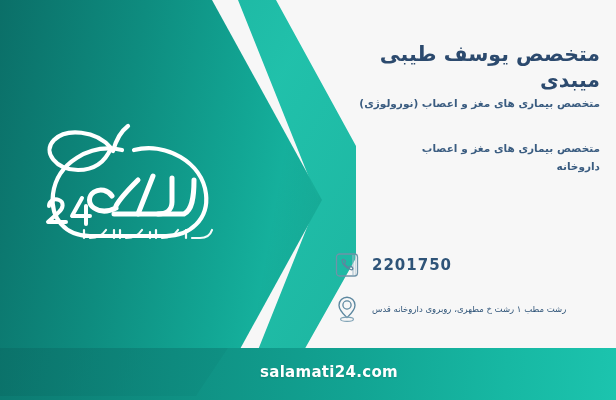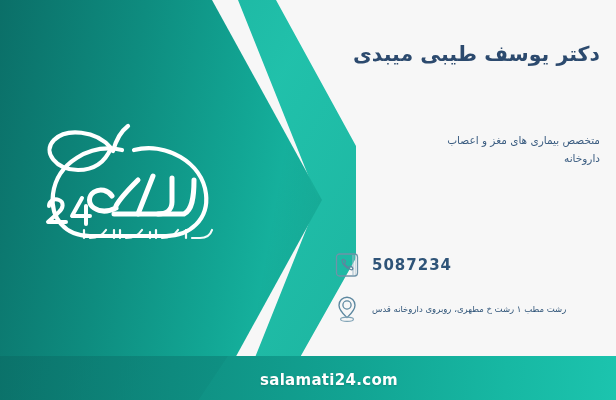--- a/index.html
+++ b/index.html
@@ -69,24 +69,24 @@
     letter-spacing:0;
   }
   .doc-spec-main{
     position:absolute;right:16px;top:96px;width:268px;
     text-align:right;
     color:#3a5c80;
     font-size:10.5px;font-weight:700;
     line-height:1.5;
   }
   .doc-spec-sub{
-    position:absolute;right:16px;top:132px;width:268px;
+    position:absolute;right:16px;top:140px;width:268px;
     text-align:right;
     color:#3a5c80;
-    font-size:10.5px;font-weight:400;
+    font-size:10.5px;font-weight:700;
     line-height:1.7;
   }
 
   
   .info-row{
     position:absolute;right:12px;
     display:flex;align-items:center;justify-content:flex-end;
     gap:10px;
   }
   .info-row.phone{top:250px;width:272px;}
@@ -106,21 +106,21 @@
 
   .info-icon{
     flex:0 0 auto;
     width:30px;height:30px;
     display:flex;align-items:center;justify-content:center;
   }
   .info-icon svg{display:block;}
 
   
   #footer{
-    position:absolute;left:0;bottom:0;width:616px;height:44px;
+    position:absolute;left:0;bottom:0;width:616px;height:52px;
     background:linear-gradient(95deg,#0c7a71 0%,#0f8f82 28%,#12a493 58%,#17b8a3 82%,#1cc4ae 100%);
     overflow:hidden;
   }
   #footer .fnotch{
     position:absolute;left:0;top:0;width:360px;height:48px;
     background:linear-gradient(100deg,#0a6b64 0%,#0d857a 45%,#119c8c 100%);
     -webkit-clip-path:polygon(0 0, 228px 0, 196px 48px, 0 48px);
     clip-path:polygon(0 0, 228px 0, 196px 48px, 0 48px);
     opacity:.55;
   }
@@ -180,30 +180,31 @@
         <path d="M126 112 C122 118 116 120 110 120"></path>
         <path d="M104 112 L104 120 M98 112 L98 120"></path>
         <path d="M90 112 C86 118 80 120 74 120"></path>
         <path d="M68 112 L68 120"></path>
       </g>
     </svg>
   </div>
 
   <div id="content">
 
-    <div class="doc-name">دکتر یوسف طیبی میبدی</div>
-
+    <div class="doc-name">متخصص یوسف طیبی میبدی</div>
+
+    <div class="doc-spec-main">متخصص بیماری های مغز و اعصاب (نورولوژی)</div>
 
     <div class="doc-spec-sub">
       <div>متخصص بیماری های مغز و اعصاب</div>
       <div>داروخانه</div>
     </div>
 
     <div class="info-row phone">
-      <div class="info-text">5087234</div>
+      <div class="info-text">2201750</div>
       <div class="info-icon">
         <svg width="26" height="26" viewBox="0 0 26 26" xmlns="http://www.w3.org/2000/svg">
           <rect x="2.5" y="2" width="21" height="22" rx="3" ry="3" fill="none" stroke="#6f93a8" stroke-width="1.3"></rect>
           <line x1="19" y1="3" x2="19" y2="23" stroke="#9fb9c8" stroke-width="1"></line>
           <line x1="21.3" y1="3" x2="21.3" y2="23" stroke="#c2d4dd" stroke-width="1"></line>
           <path d="M8 8.6 C8 7.6 9 7 9.8 7.6 L11 8.6 C11.7 9.2 11.6 10.2 10.9 10.7
                    C10.4 11.1 10.4 11.8 10.8 12.4 C11.5 13.5 12.6 14.5 13.8 15.1
                    C14.4 15.4 15.1 15.3 15.5 14.8 C16 14.2 17 14.1 17.6 14.7
                    L18.6 15.9 C19.2 16.7 18.6 17.8 17.6 17.8 C13.6 17.7 8.1 12.5 8 8.6 Z" fill="none" stroke="#5c879f" stroke-width="1.35" stroke-linejoin="round"></path>
         </svg>

